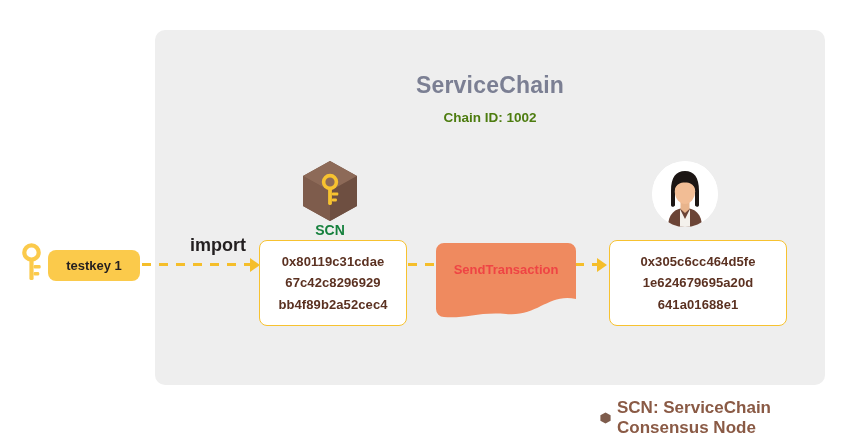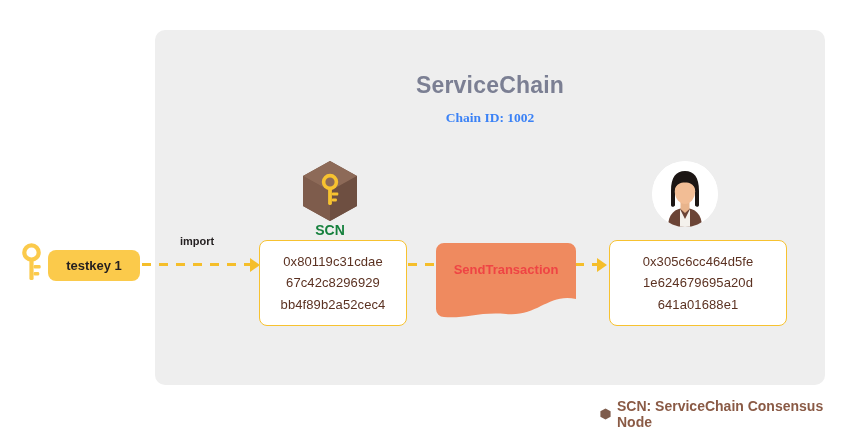--- a/index.html
+++ b/index.html
@@ -47,22 +47,21 @@
   }
 
   #chain-subtitle {
     position: absolute;
     left: 155px;
     top: 110px;
     width: 670px;
     text-align: center;
     font-size: 13.5px;
     font-weight: bold;
-    color: #3b82f6;
-    font-family: Liberation Serif, serif;
+    color: #4d7c0f;
   }
 
   
   #key-icon {
     position: absolute;
     left: 22px;
     top: 243px;
     width: 24px;
     height: 40px;
   }
@@ -80,23 +79,23 @@
     align-items: center;
     justify-content: center;
     font-size: 13px;
     font-weight: bold;
     color: #231f20;
   }
 
   
   #import-label {
     position: absolute;
-    left: 180px;
+    left: 190px;
     top: 235px;
-    font-size: 11px;
+    font-size: 18px;
     font-weight: bold;
     color: #231f20;
   }
 
   
   .dash-seg {
     position: absolute;
     height: 3px;
     background-image: repeating-linear-gradient(
       to right,
@@ -142,21 +141,21 @@
     position: absolute;
     box-sizing: border-box;
     background: #ffffff;
     border: 1.6px solid #f7c230;
     border-radius: 8px;
     display: flex;
     flex-direction: column;
     align-items: center;
     justify-content: center;
     font-size: 13px;
-    font-weight: normal;
+    font-weight: bold;
     line-height: 1.62;
     color: #5b3121;
     letter-spacing: .1px;
   }
   #addr-left  { left: 259px; top: 240px; width: 148px; height: 86px; }
   #addr-right { left: 609px; top: 240px; width: 178px; height: 86px; }
 
   
   #send-tx-wrap {
     position: absolute;
@@ -191,21 +190,21 @@
   
   #legend {
     position: absolute;
     left: 600px;
     top: 398px;
     width: 225px;
     display: flex;
     align-items: center;
     justify-content: flex-end;
     gap: 6px;
-    font-size: 14px;
+    font-size: 17px;
     font-weight: bold;
     color: #8a5a45;
   }
   #legend-marker { width: 11px; height: 12px; flex: 0 0 auto; }
 </style>
 </head>
 <body>
 
 <div id="stage">
 

